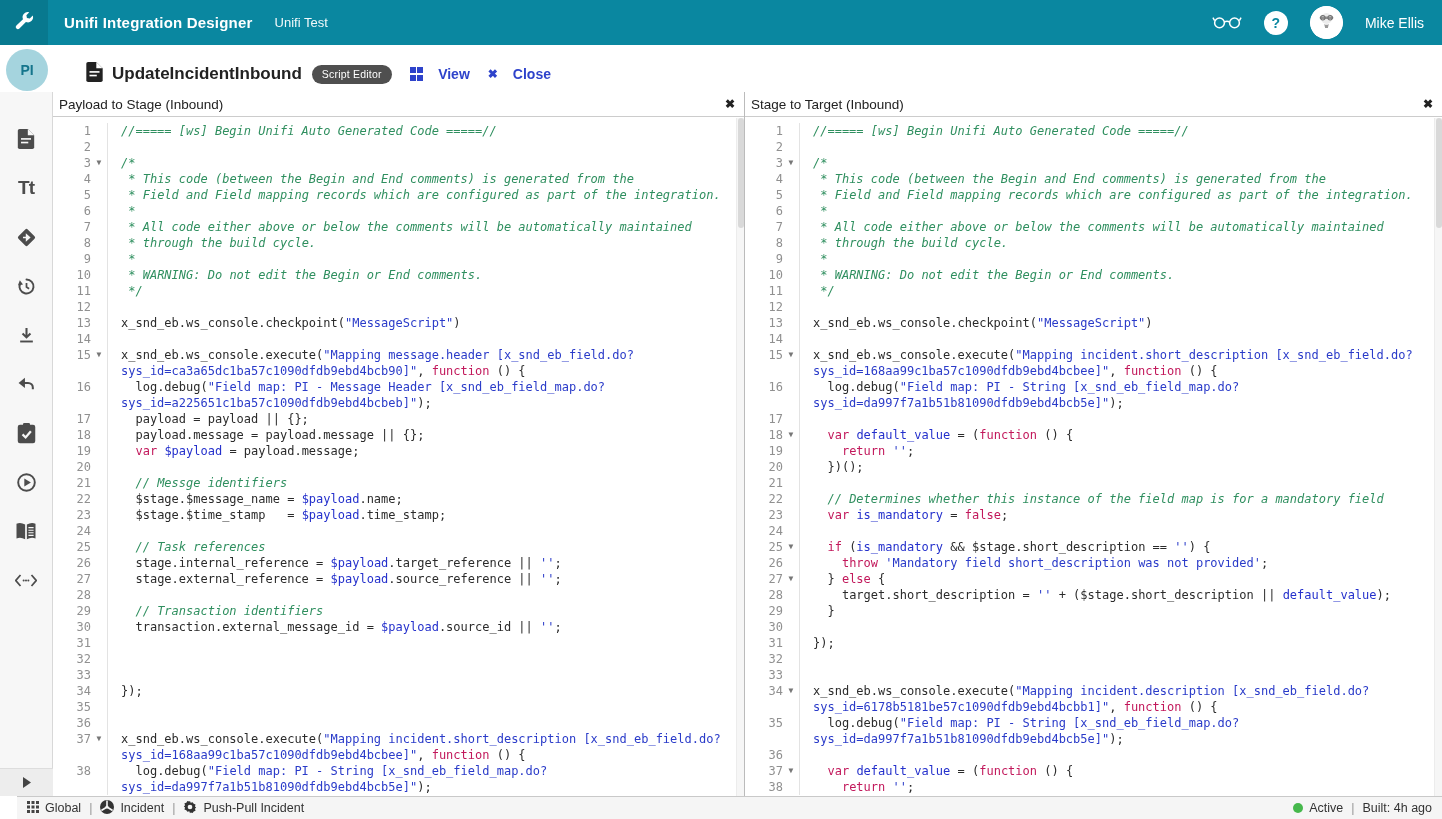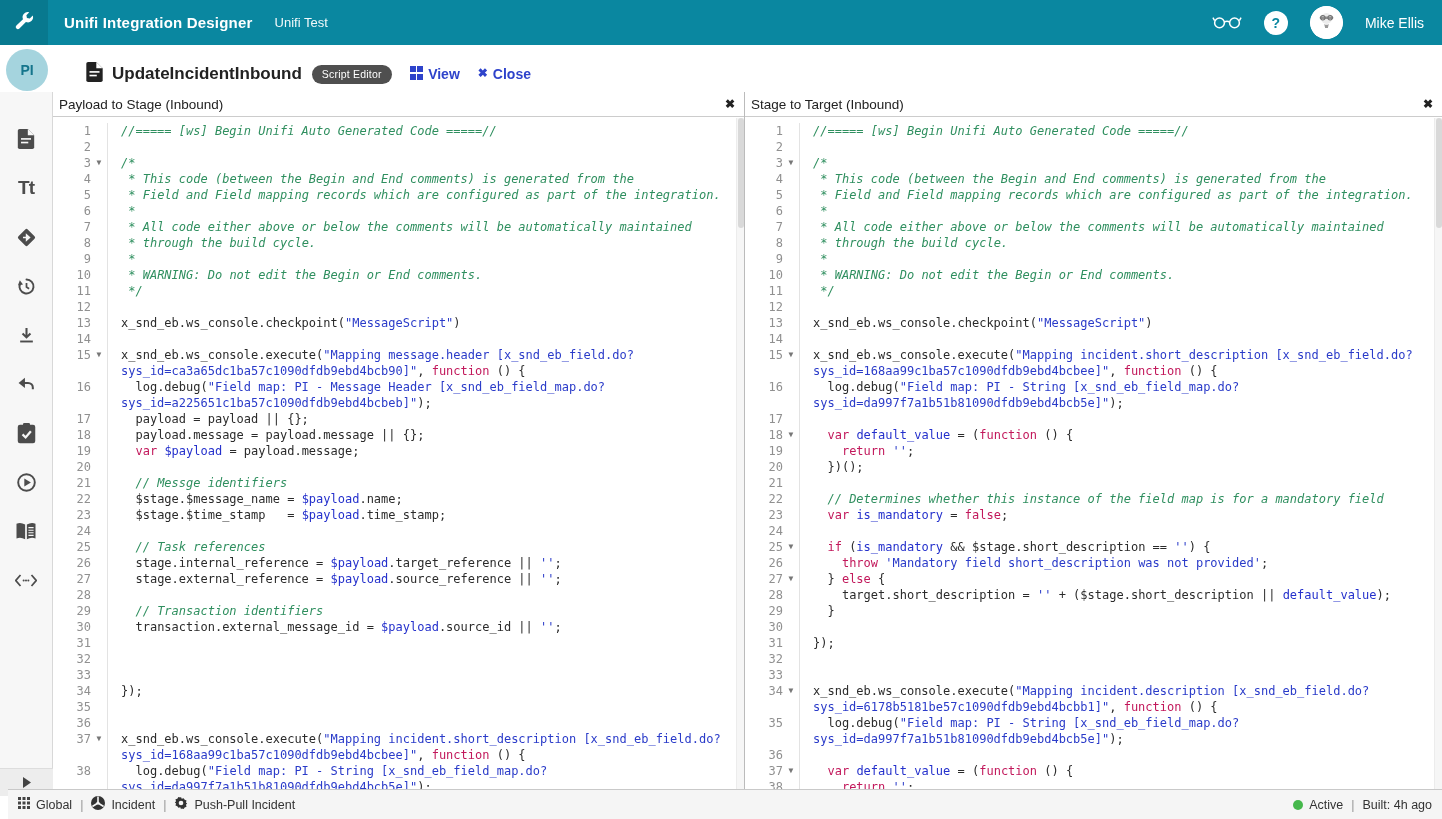--- a/index.html
+++ b/index.html
@@ -15,21 +15,21 @@
   .help-circle { width:24px; height:24px; border-radius:50%; background:#fff; color:#0a87a0; font-weight:700; font-size:14px; display:flex; align-items:center; justify-content:center; }
   .avatar { width:33px; height:33px; border-radius:50%; background:#fff; overflow:hidden; display:flex; align-items:center; justify-content:center; }
   .user-name { font-size:14px; }
 
   
   .toolbar { position:absolute; top:45px; left:0; right:0; height:59px; background:#fff; border-bottom:1px solid #cfcfcf; display:flex; align-items:center; }
   .pi-avatar { position:absolute; left:6px; top:4px; width:42px; height:42px; border-radius:50%; background:#a5d4de; color:#15758c; font-weight:700; font-size:14px; display:flex; align-items:center; justify-content:center; }
   .doc-icon-wrap { margin-left:86px; display:flex; align-items:center; }
   .record-title { font-size:17px; font-weight:700; color:#222; margin-left:9px; }
   .badge { margin-left:10px; background:#4f4f4f; color:#fff; font-size:10.5px; font-weight:400; padding:3px 10px 4px; border-radius:10px; letter-spacing:.2px; }
-  .tb-link { display:flex; align-items:flex-start; gap:5px; color:#2e43cb; font-size:14px; font-weight:600; margin-left:18px; cursor:pointer; }
+  .tb-link { display:flex; align-items:center; gap:15px; color:#2e43cb; font-size:14px; font-weight:600; margin-left:18px; cursor:pointer; }
   .view-grid { display:grid; grid-template-columns:6px 6px; grid-template-rows:6px 6px; gap:1.5px; }
   .view-grid div { background:#2e43cb; }
   .x-glyph { font-size:12px; font-weight:700; }
   .toolbar-right { margin-left:auto; display:flex; align-items:center; padding-right:16px; }
   .btn { height:34px; padding:0 14px; font-size:14px; font-family:"Liberation Sans",sans-serif; border-radius:3px; cursor:pointer; display:flex; align-items:center; }
   .btn-plain { background:#fff; border:1px solid #c5c5c5; color:#333; }
   .btn-red { background:#e25757; border:1px solid #e25757; color:#fff; margin-left:9px; }
   .btn-teal { background:#0f8098; border:1px solid #0f8098; color:#fff; margin-left:9px; border-top-right-radius:0; border-bottom-right-radius:0; }
   .btn-copy { background:#fff; border:1px solid #c5c5c5; color:#333; border-left:none; border-top-left-radius:0; border-bottom-left-radius:0; }
   .icon-btn { background:none; border:none; cursor:pointer; margin-left:22px; display:flex; align-items:center; }
@@ -59,21 +59,21 @@
   .code-line { padding-left:13px; white-space:pre-wrap; color:#2b2b2b; flex:1; min-height:16px; }
   .tok-pl { color:#2b2b2b; }
   .tok-cm { color:#2f8f5f;font-style:italic; }
   .tok-st { color:#2a3bc9; }
   .tok-kw { color:#c2185b; }
   .tok-vr { color:#2430cc; }
   .v-scrollbar { position:absolute; top:26px; right:0; bottom:0; width:8px; background:#f6f6f6; border-left:1px solid #ececec; }
   .v-thumb { position:absolute; top:0; left:1px; width:6px; height:110px; background:#d9d9d9; border-radius:3px; }
 
   
-  .footer { position:absolute; left:8px; right:0; bottom:0; height:30px; background:#f5f5f5; border-top:1px solid #c9c9c9; display:flex; align-items:center; font-size:12.5px; color:#333; padding:0 10px;text-align:center; }
+  .footer { position:absolute; left:17px; right:0; bottom:0; height:23px; background:#f5f5f5; border-top:1px solid #c9c9c9; display:flex; align-items:center; font-size:12.5px; color:#333; padding:0 10px;text-align:center; }
   .footer-item { display:flex; align-items:center; gap:6px; cursor:pointer; }
   .footer-sep { color:#999; margin:0 8px; }
   .footer-right { margin-left:auto; display:flex; align-items:center; }
   .status-dot { width:10px; height:10px; border-radius:50%; background:#46b84c; margin-right:6px; }
 </style>
 </head>
 <body>
 
 <div class="app">
 

